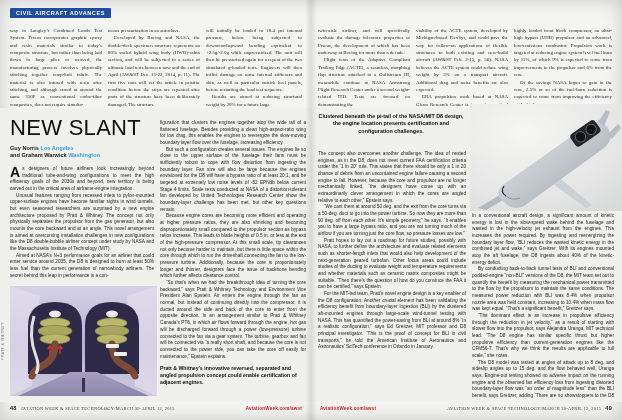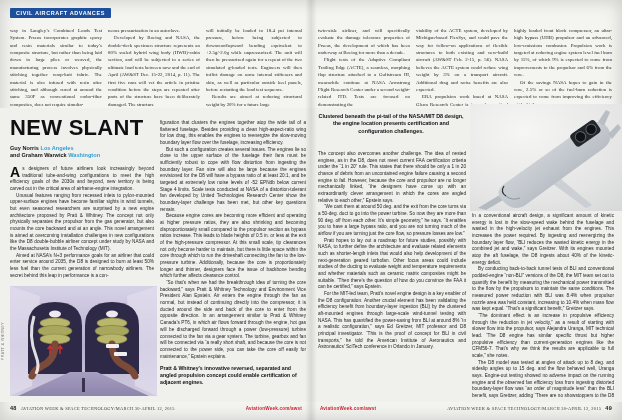--- a/index.html
+++ b/index.html
@@ -12,21 +12,21 @@
   .kicker{position:absolute;left:10px;top:8px;background:#1d4f9c;color:#fff;
           font-size:5.5px;font-weight:bold;letter-spacing:.6px;padding:2px 6px;border-radius:1px;}
 
   .topcol{position:absolute;top:27px;height:82px;overflow:hidden;}
   .topcol p{margin:0;font-family:"Liberation Serif",serif;font-size:4.9px;line-height:1.5;
             text-align:justify;color:#26262a;}
   .topcol p + p{text-indent:6px;}
   .c1{left:10px;width:92px}.c2{left:108px;width:92px}.c3{left:206px;width:96px}
   .c4{left:318px;width:92px}.c5{left:416px;width:92px}.c6{left:514px;width:98px}
 
-  .headline{position:absolute;left:10px;top:115px;font-size:22px;font-weight:bold;
+  .headline{position:absolute;left:10px;top:115px;font-size:22px;font-weight:normal;
             letter-spacing:.3px;color:#101013;}
   .byline{position:absolute;left:10px;top:145px;font-size:5.6px;font-weight:bold;
           line-height:1.3;color:#151518;}
   .byline .loc{color:#2d9fd8;}
 
   .fcol{position:absolute;overflow:hidden;}
   .fcol p{margin:0;font-size:4.7px;line-height:1.42;text-align:justify;color:#1d1d20;}
   .fcol p + p{text-indent:6px;}
   .fcol1{left:10px;top:166px;width:144px;height:117px;}
   .fcol2{left:160px;top:120px;width:146px;height:278px;}

